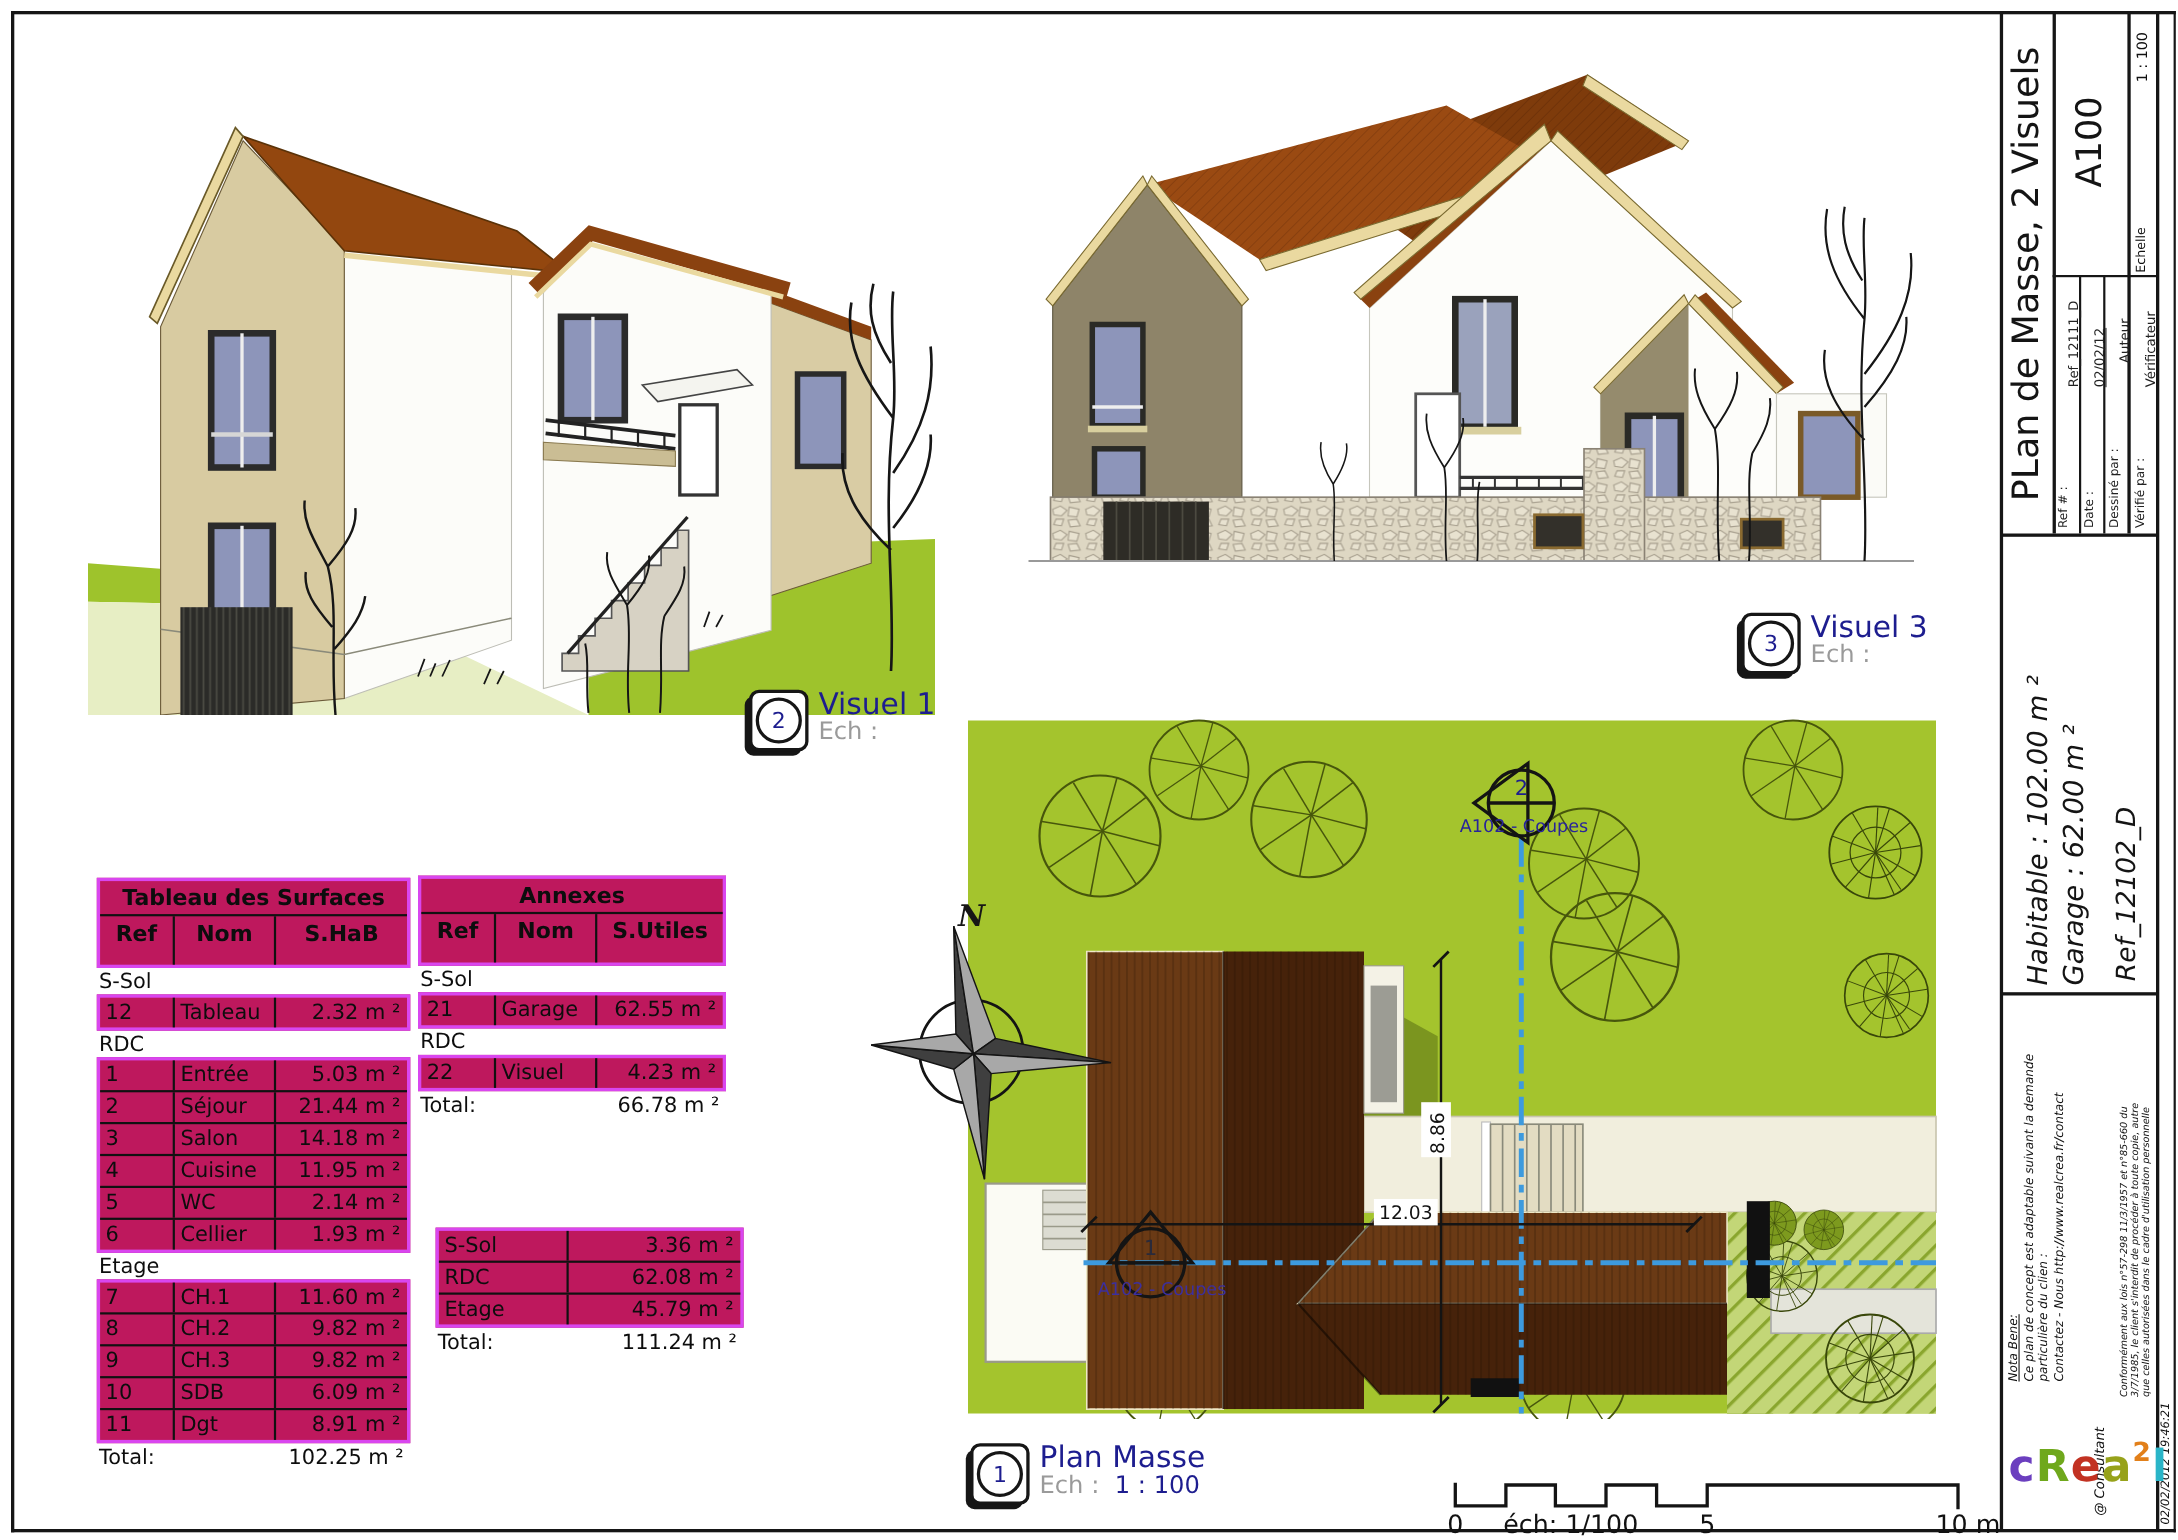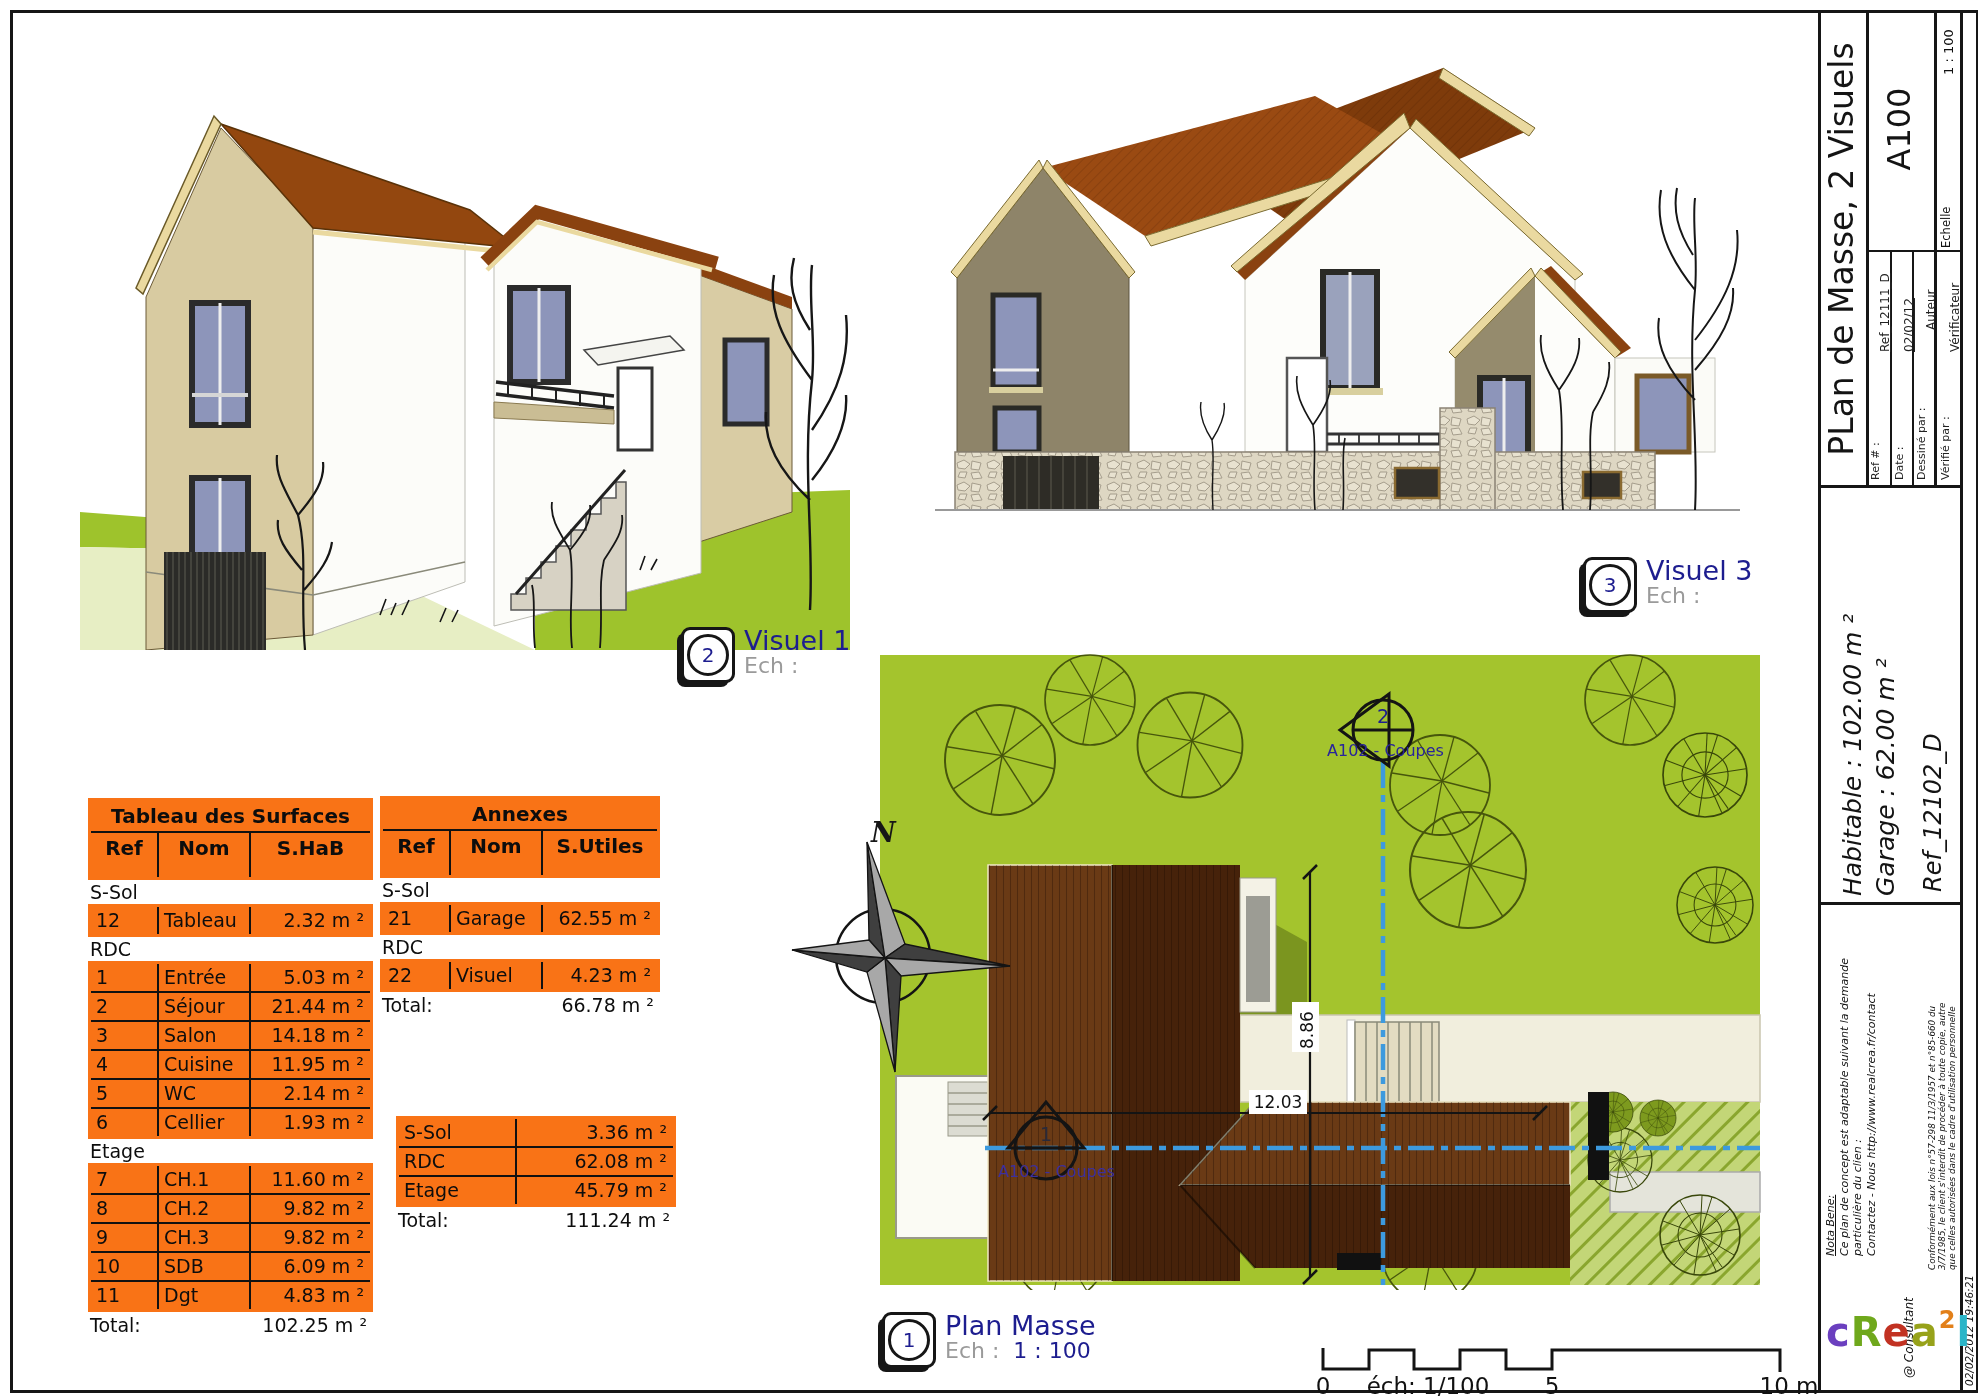--- a/index.html
+++ b/index.html
@@ -2,21 +2,21 @@
 <html><head>
 <meta charset="utf-8">
 <style>
   html,body{margin:0;padding:0;background:#fff;}
   #sheet{position:relative;width:1980px;height:1400px;background:#fff;overflow:hidden;
          font-family:"DejaVu Sans",sans-serif;color:#111;}
   svg{position:absolute;}
   .ln{position:absolute;background:#161616;}
   
   .tbl{position:absolute;font-size:19px;color:#0d0d0d;}
-  .tbl-box{border:3px solid #f97316;background:#f97316;}
+  .tbl-box{border:3px solid #d946ef;background:#be185d;}
   .tbl-title{font-weight:bold;text-align:center;font-size:20px;height:30px;line-height:30px;border-bottom:2.5px solid #111;}
   .trow{height:27px;line-height:27px;}
   .trow+.trow{border-top:2.5px solid #111;}
   .g3{display:grid;grid-template-columns:68px 92px auto;}
   .g3a{display:grid;grid-template-columns:68px 92px auto;}
   .g2{display:grid;grid-template-columns:118px auto;}
   .trow .c{border-right:2.5px solid #111;padding-left:5px;overflow:hidden;}
   .trow .c.last{border-right:none;}
   .head{font-weight:bold;font-size:20px;height:44px;line-height:30px;}
   .head .c{text-align:center;padding-left:0;}
@@ -481,21 +481,21 @@
           <span class="c last num">9.82 m ²</span>
         </div>
       <div class="trow g3">
           <span class="c">10</span>
           <span class="c">SDB</span>
           <span class="c last num">6.09 m ²</span>
         </div>
       <div class="trow g3">
           <span class="c">11</span>
           <span class="c">Dgt</span>
-          <span class="c last num">4.83 m ²</span>
+          <span class="c last num">8.91 m ²</span>
         </div>
     </div>
     <div class="total">
       <span style="padding-left:2px">Total:</span>
       <span class="num">102.25 m ²</span>
     </div>
   </div>
 
   <div class="tbl" style="left:380px;top:796px;width:280px">
     <div class="tbl-box">

